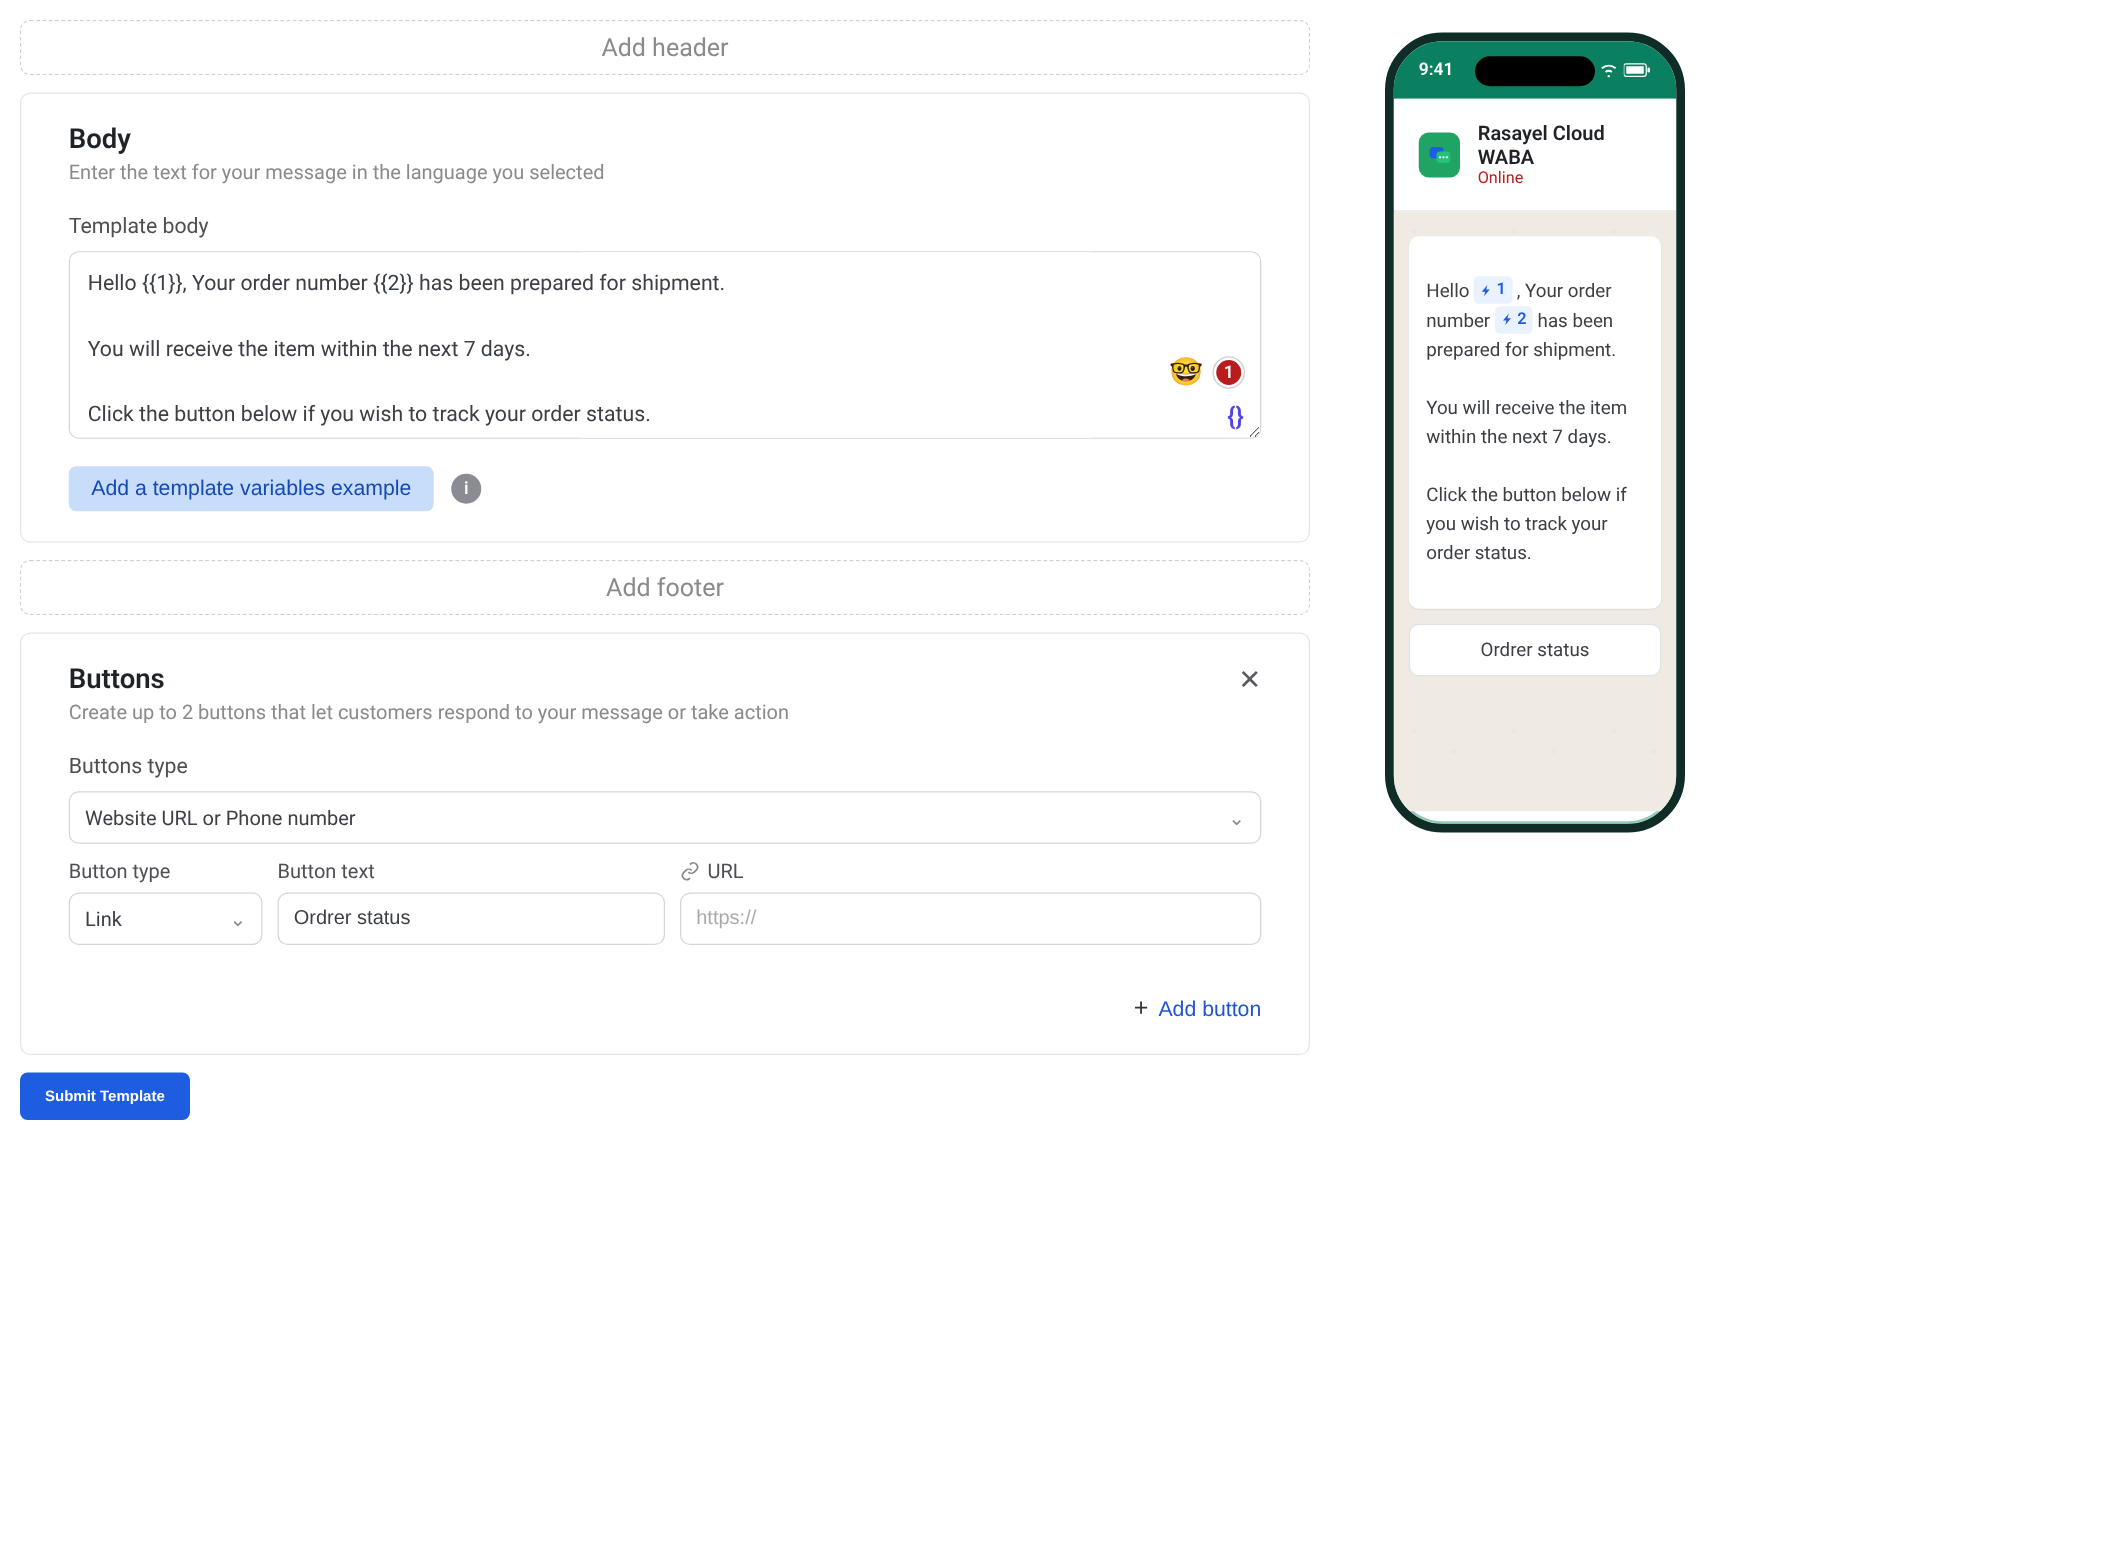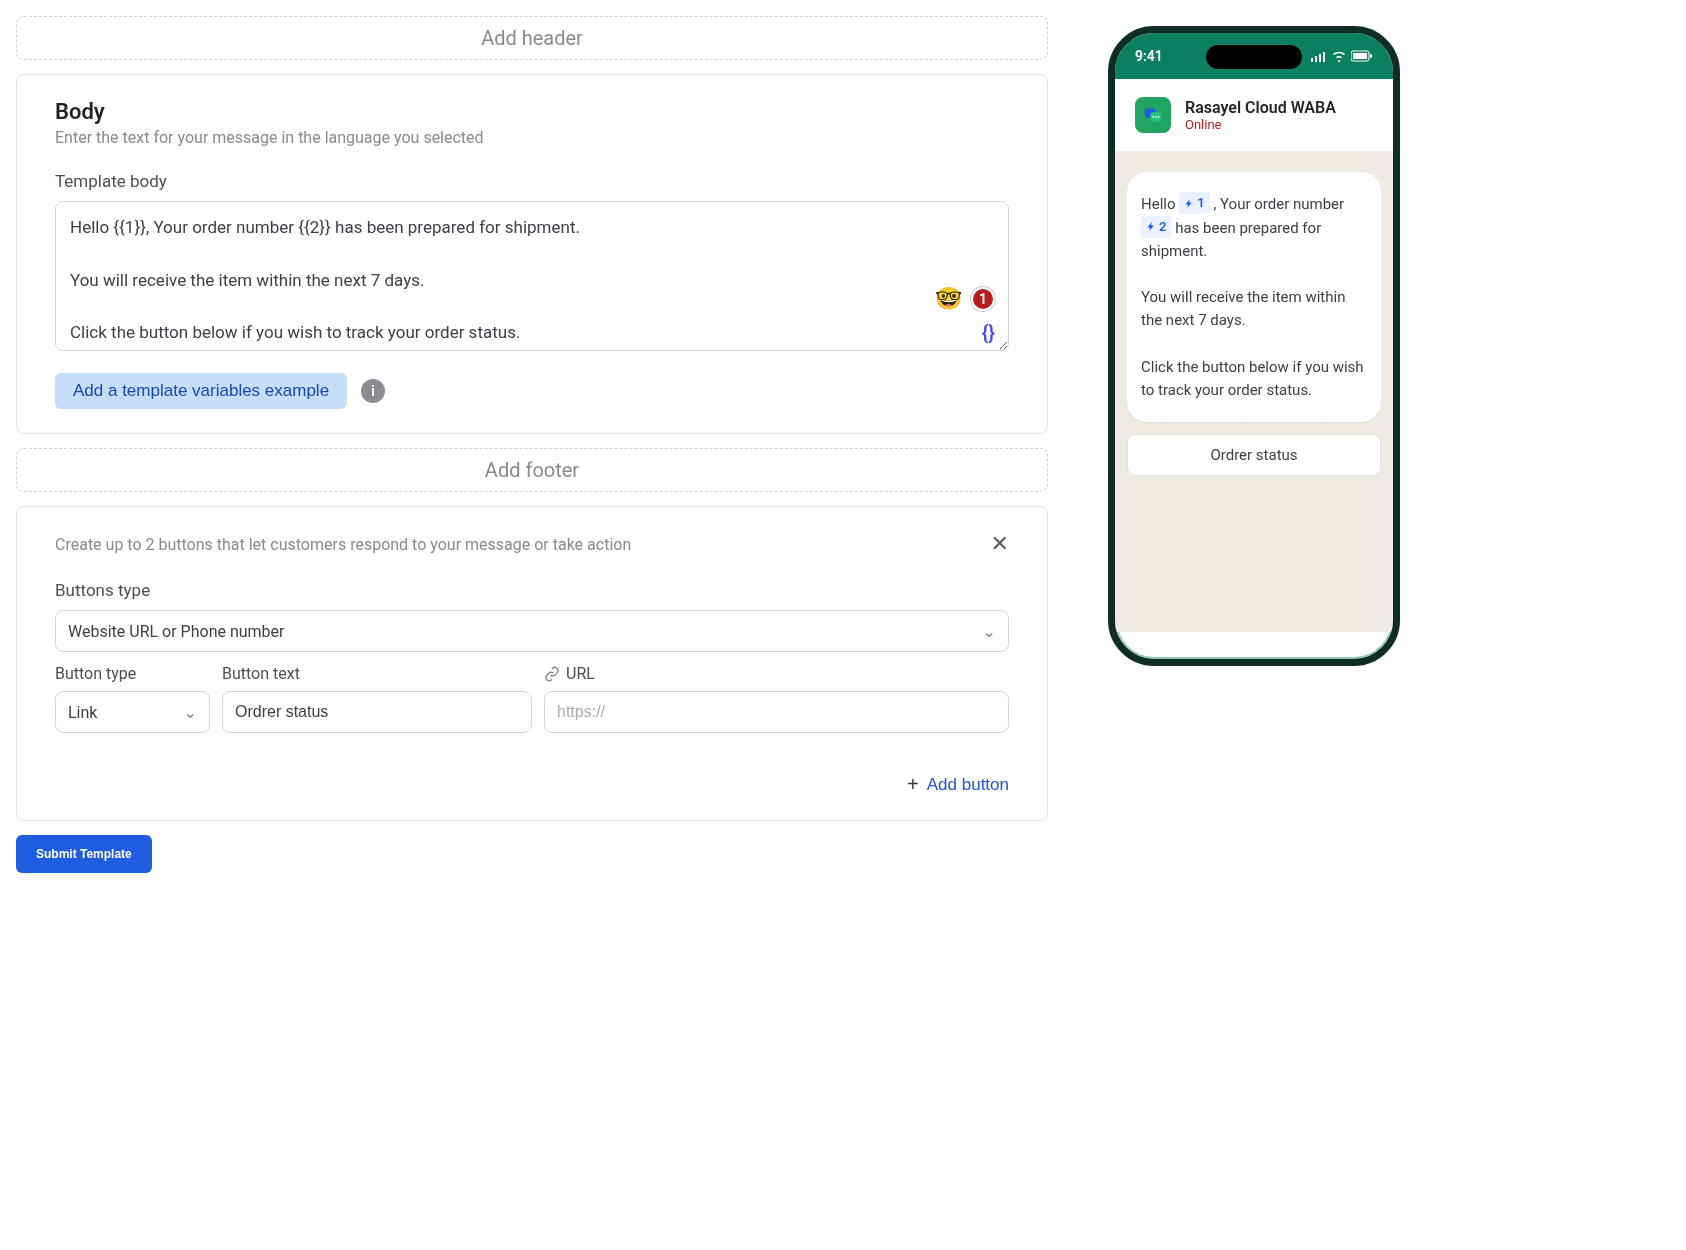--- a/index.html
+++ b/index.html
@@ -111,21 +111,21 @@
 .submit-btn {
   background: #1f5de0; color: #fff; border: none;
   border-radius: 6px; padding: 12px 20px;
   font-size: 12px; font-weight: 600; cursor: pointer;
   align-self: flex-start;
 }
 
 
 .phone-wrap { flex: 0 0 300px; }
 .phone {
-  width: 292px; height: 640px;
+  width: 240px; height: 640px;
   border: 7px solid #0f2d26;
   border-radius: 46px;
   position: relative;
   overflow: hidden;
   box-shadow: inset 0 0 0 2px #94c9b8;
   background: #fff;
   margin-top: 10px;
 }
 .notch {
   position: absolute; top: 12px; left: 50%; transform: translateX(-50%);
@@ -152,21 +152,21 @@
 .chat-bg {
   background: #efeae2;
   position: relative;
   min-height: 480px;
   padding: 20px 12px;
   background-image: radial-gradient(circle at 20% 20%, rgba(0,0,0,0.02) 2px, transparent 2px),
                     radial-gradient(circle at 60% 40%, rgba(0,0,0,0.02) 2px, transparent 2px);
   background-size: 80px 80px;
 }
 .bubble {
-  background: #fff; border-radius: 20px; padding: 20px 14px;
+  background: #fff; border-radius: 8px; padding: 32px 14px;
   font-size: 15px; color: #3b3f46; line-height: 1.55;
   box-shadow: 0 1px 1px rgba(0,0,0,0.05);
 }
 .var-chip {
   display: inline-flex; align-items: center; gap: 2px;
   background: #eaf2ff; border-radius: 4px; padding: 1px 5px;
   color: #1f5de0; font-size: 13px; font-weight: 600;
 }
 .var-chip svg { width: 11px; height: 11px; }
 .preview-btn {
@@ -210,20 +210,21 @@
     </div>
   </div>
 
   <div class="dashed-box">
     <span>Add footer</span>
   </div>
 
   <div class="card">
     <div class="card-head">
       <div>
+        <div class="card-title">Buttons</div>
         <div class="card-subtitle">Create up to 2 buttons that let customers respond to your message or take action</div>
       </div>
       <span class="close-x">✕</span>
     </div>
 
     <label class="field-label">Buttons type</label>
     <div class="select" style="width:954px;">
       <span>Website URL or Phone number</span>
       <span class="chev">⌄</span>
     </div>

